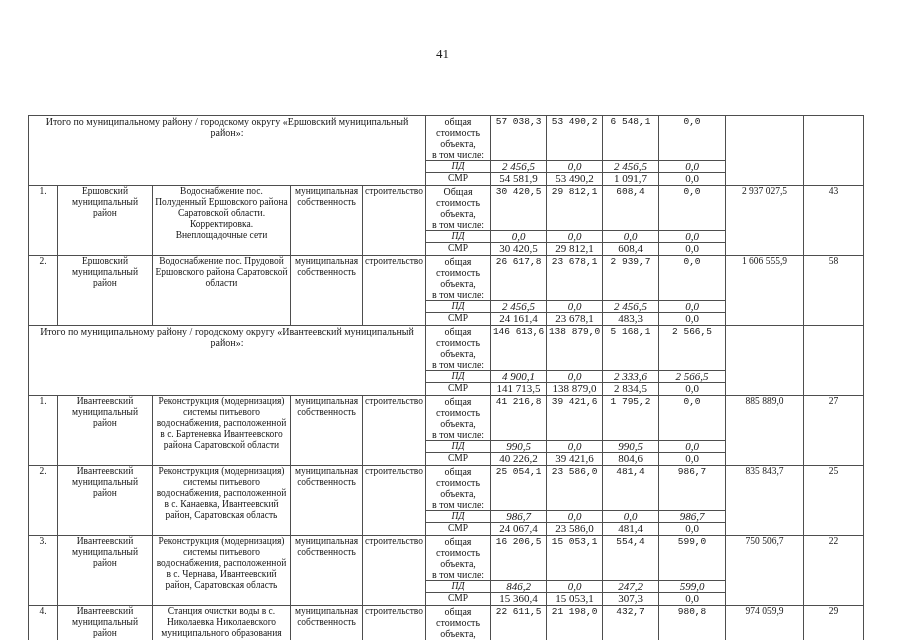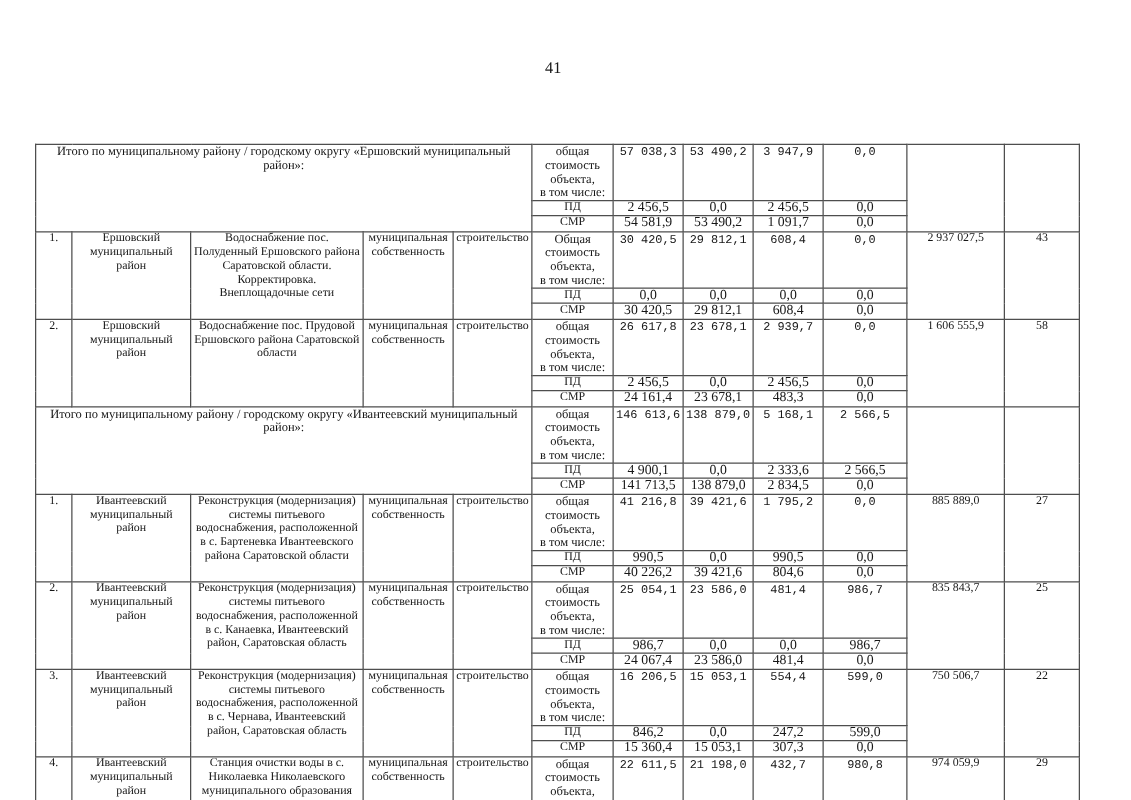--- a/index.html
+++ b/index.html
@@ -38,21 +38,21 @@
   }
   table.doc-table td {
     border: 1px solid #4e4e4e;
     padding: 0 1px;
     text-align: center;
     vertical-align: top;
     overflow: hidden;
     line-height: 11px;
   }
   tr.r-main { height: 37px; }
-  tr.r-pd   { height: 12px; }
+  tr.r-pd   { height: 12px; font-style: italic; }
   tr.r-smr  { height: 13px; }
   td.summary-label {
     font-size: 10px;
     padding-top: 1px;
     vertical-align: top;
     line-height: 12px;
   }
   td.c-num { padding-top: 2px; }
   td.c-district, td.c-object, td.c-own, td.c-work {
     padding: 2px 3px 0 3px;
@@ -107,21 +107,21 @@
     </colgroup>
     <tbody>
         <tr class="r-main">
           <td class="summary-label" colspan="5" rowspan="3">Итого по муниципальному району / городскому округу «Ершовский муниципальный район»:</td>
           <td class="cost-label">общая
 стоимость
 объекта,
 в том числе:</td>
           <td class="num">57 038,3</td>
           <td class="num">53 490,2</td>
-          <td class="num">3 947,9</td>
+          <td class="num">6 548,1</td>
           <td class="num">0,0</td>
           <td class="grand" rowspan="3"></td>
           <td class="count" rowspan="3"></td>
         </tr>
         <tr class="r-pd">
           <td class="sub-label">ПД</td>
           <td class="num-sub">2 456,5</td>
           <td class="num-sub">0,0</td>
           <td class="num-sub">2 456,5</td>
           <td class="num-sub">0,0</td>

